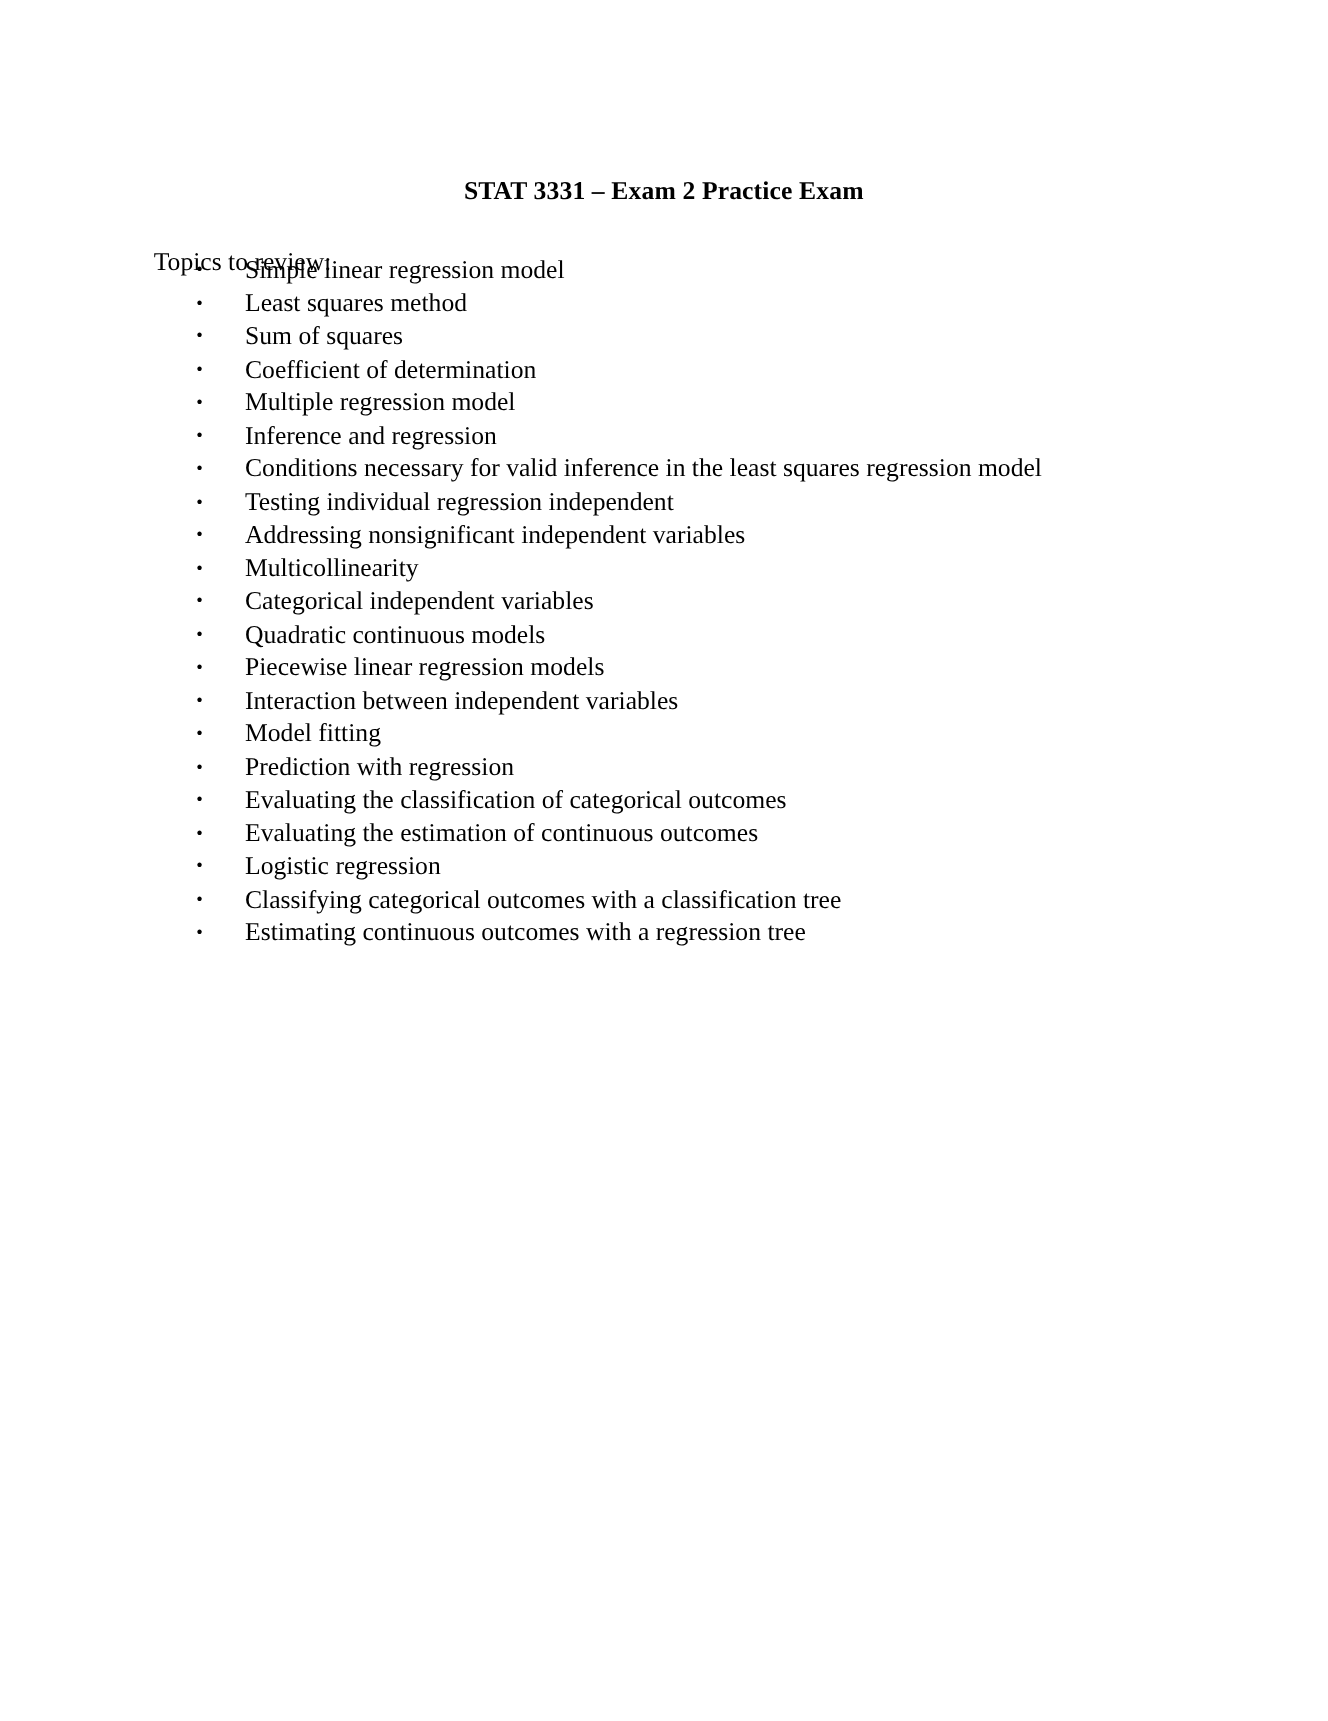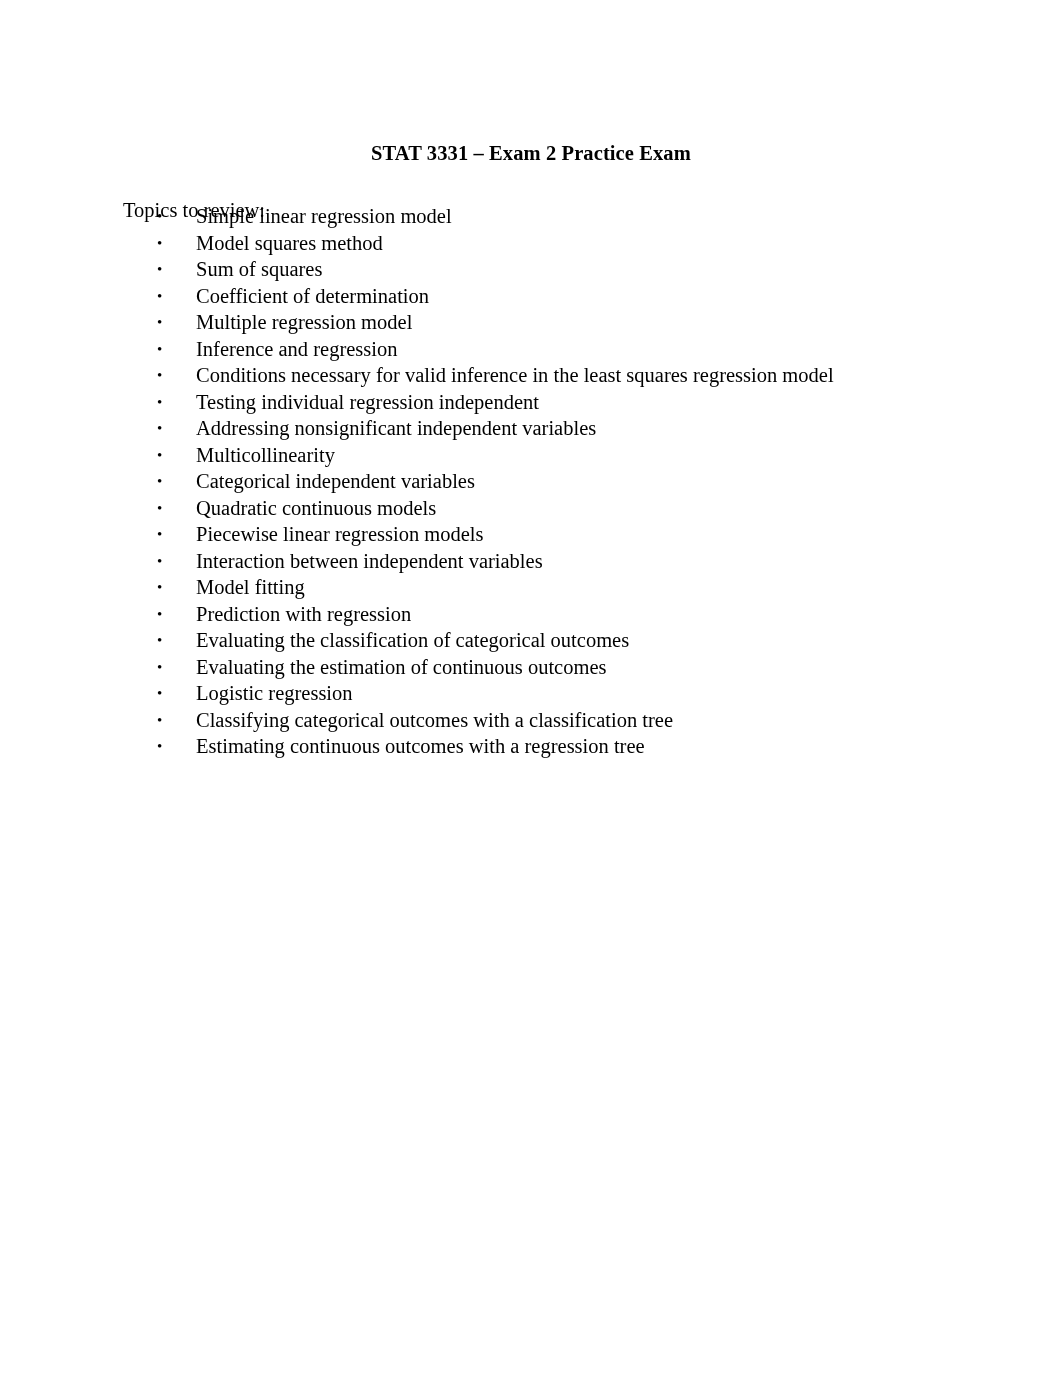--- a/index.html
+++ b/index.html
@@ -92,21 +92,21 @@
 
   <p class="intro-line">Topics to review:</p>
 
   <ul class="topics-list">
       <li class="topic-item">
         <span class="topic-bullet">•</span>
         <span class="topic-text">Simple linear regression model</span>
       </li>
       <li class="topic-item">
         <span class="topic-bullet">•</span>
-        <span class="topic-text">Model squares method</span>
+        <span class="topic-text">Least squares method</span>
       </li>
       <li class="topic-item">
         <span class="topic-bullet">•</span>
         <span class="topic-text">Sum of squares</span>
       </li>
       <li class="topic-item">
         <span class="topic-bullet">•</span>
         <span class="topic-text">Coefficient of determination</span>
       </li>
       <li class="topic-item">

